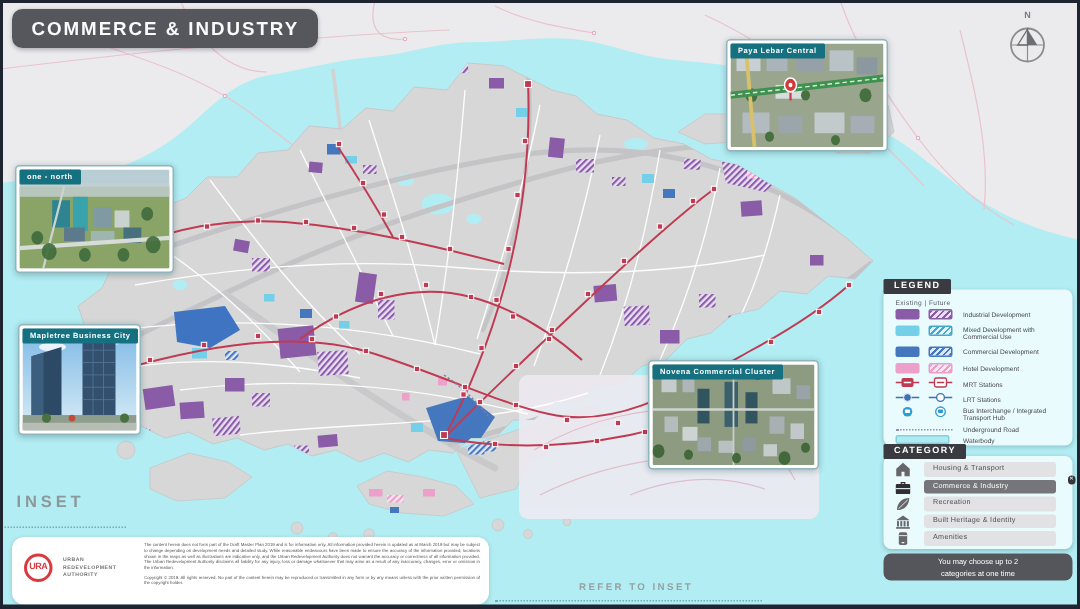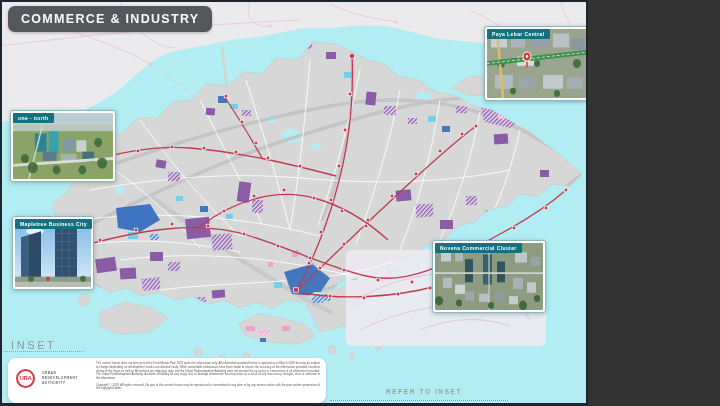--- a/index.html
+++ b/index.html
@@ -1,18 +1,18 @@
 <!DOCTYPE html>
 <html><head>
 <meta charset="utf-8">
 <style>
   html,body{margin:0;padding:0;background:#333;}
   *{box-sizing:border-box;}
   #stage{
-    position:relative;width:588px;height:406px;overflow:hidden;
+    position:relative;width:720px;height:406px;overflow:hidden;
     background:#b2edf3;font-family:"Liberation Sans",sans-serif;
     -webkit-font-smoothing:antialiased;
   }
   
   .edge{position:absolute;background:#1f2530;z-index:60;}
   .edge.t{left:0;top:0;width:720px;height:2px;}
   .edge.b{left:0;bottom:0;width:720px;height:3px;}
   .edge.l{left:0;top:0;width:2px;height:406px;}
   .edge.r{right:0;top:0;width:2px;height:406px;}
 
@@ -93,21 +93,21 @@
     background:#35353a;color:#fff;font-size:3.5px;line-height:5.5px;text-align:center;padding-left:0;
   }
   .note-bar{
     position:absolute;left:589px;top:369px;width:126px;height:18px;z-index:36;
     background:#55565b;color:#fff;border-radius:5px;text-align:center;
     font-size:5px;line-height:1.55;padding-top:3px;
   }
   .note-bar span{display:inline-block;width:70px;}
 
   
-  .inset-label{position:absolute;left:11px;top:339px;z-index:30;font-size:11px;letter-spacing:2.6px;color:#8c989a;font-weight:normal;}
+  .inset-label{position:absolute;left:11px;top:329px;z-index:30;font-size:11px;letter-spacing:2.6px;color:#8c989a;font-weight:bold;}
   .dotted-a{position:absolute;left:0;top:351px;width:84px;border-top:1.6px dotted #79aab2;z-index:29;}
   .dotted-b{position:absolute;left:330px;top:400px;width:178px;border-top:1.6px dotted #79aab2;z-index:29;}
   .refer-label{position:absolute;left:386px;top:388px;z-index:30;font-size:6.5px;letter-spacing:1.6px;color:#96a2a3;font-weight:bold;}
 
   .footer-box{
     position:absolute;left:8px;top:358px;width:318px;height:45px;z-index:31;
     background:#fff;border-radius:8px;box-shadow:0 1px 3px rgba(20,60,70,.2);
   }
   .logo{position:absolute;left:8px;top:8px;width:72px;height:30px;}
   .logo-ring{

